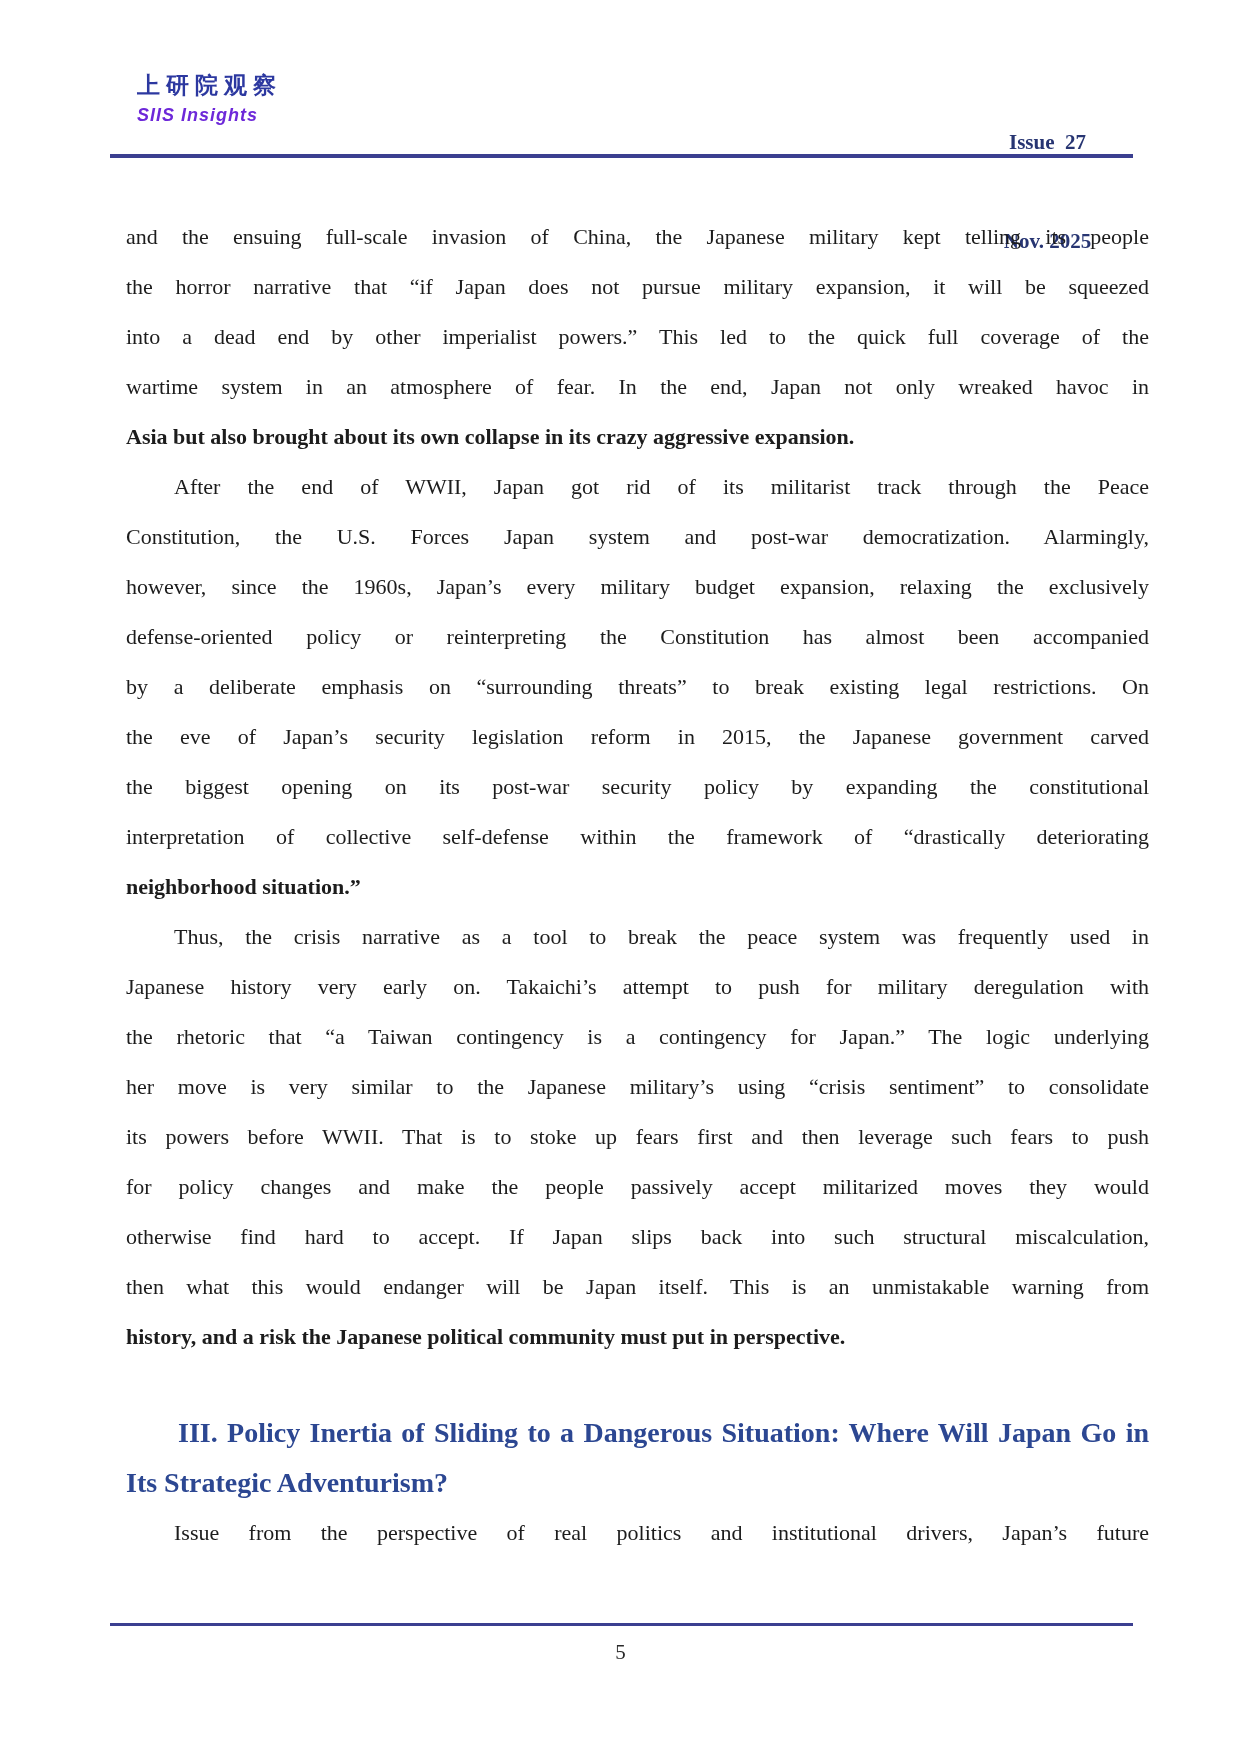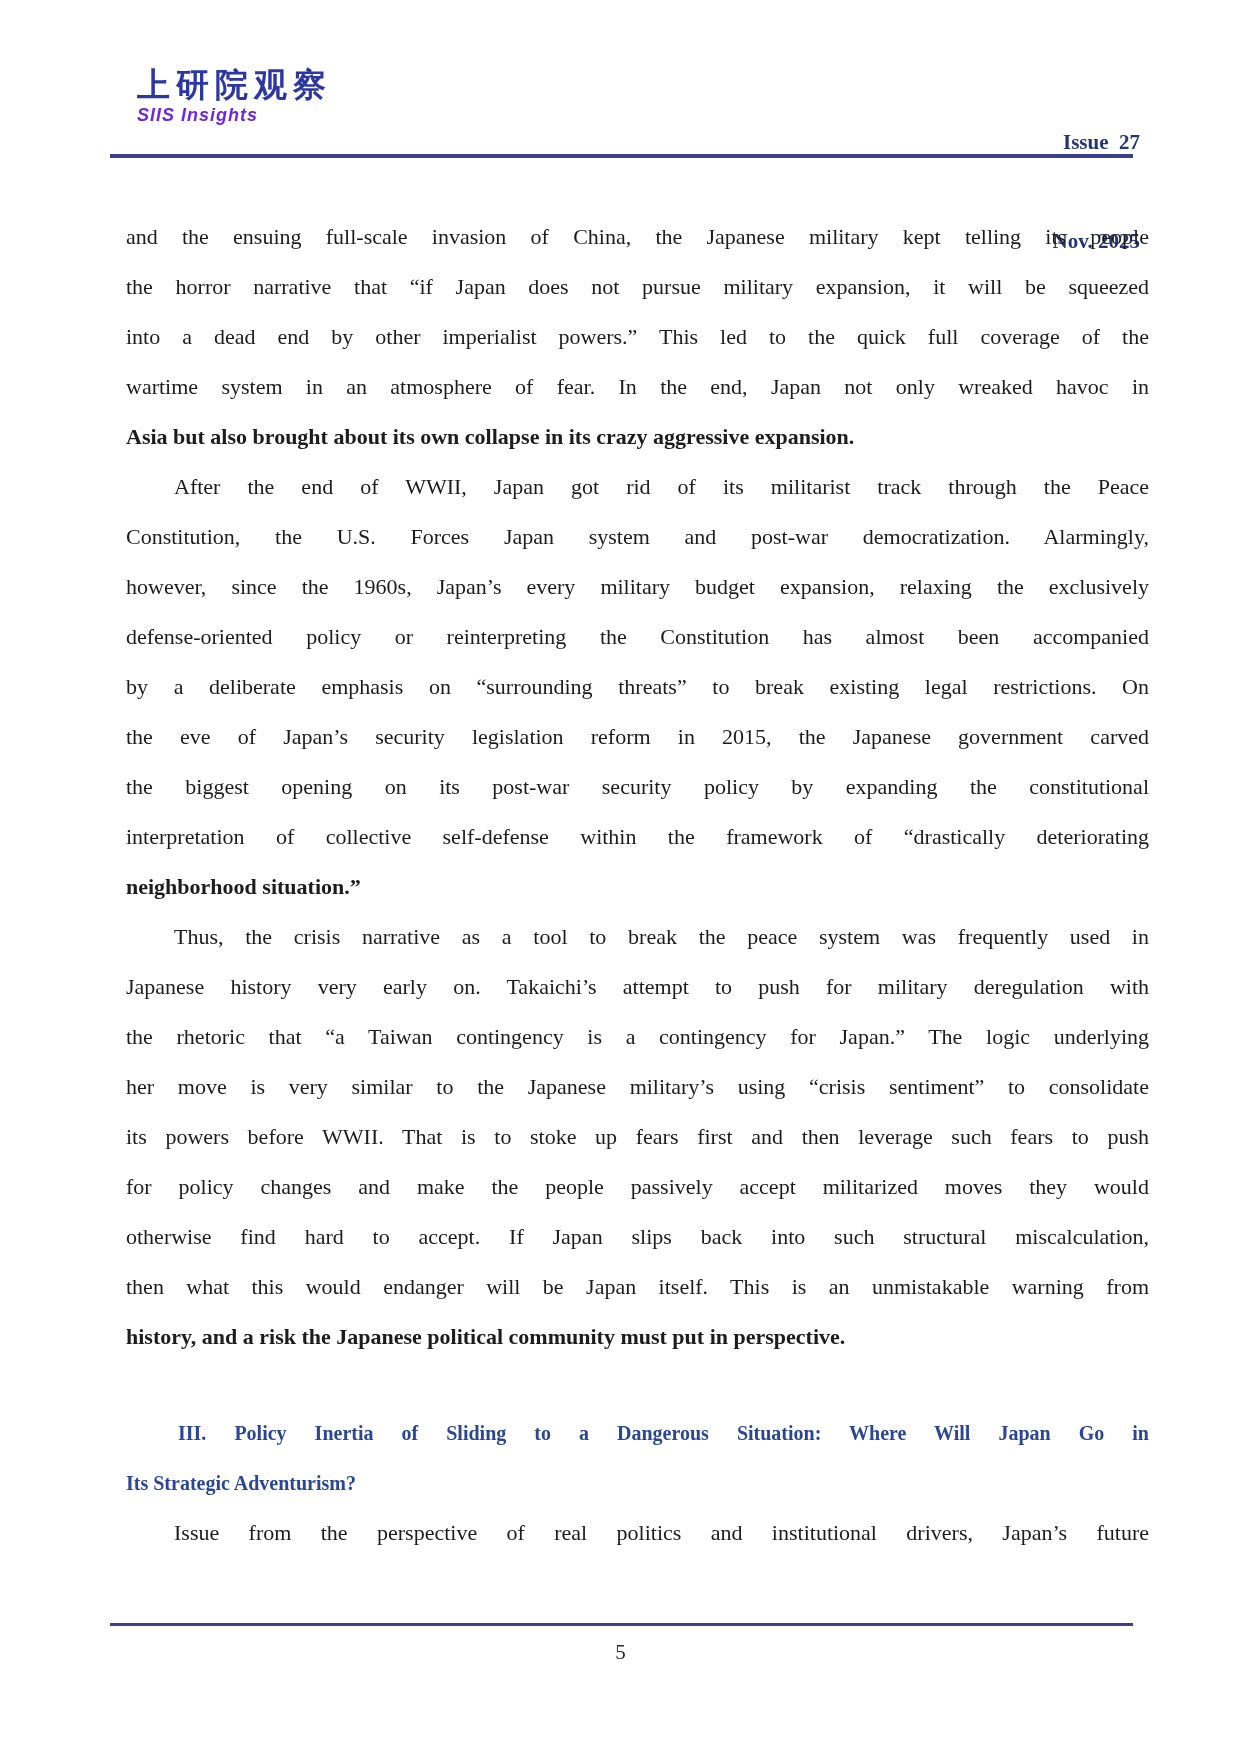--- a/index.html
+++ b/index.html
@@ -10,40 +10,40 @@
     background: #ffffff;
     margin: 0 auto;
     font-family: "Liberation Serif", serif;
     color: #1c1c1c;
     overflow: hidden;
   }
 
   
   .logo { position: absolute; left: 137px; top: 68px; }
   .logo-cn {
-    font-size: 33px;
+    font-size: 23px;
     font-weight: bold;
     color: #2c38a0;
     line-height: 34px;
     letter-spacing: 6px;
     font-family: "DejaVu Serif", serif;
   }
   .logo-en {
     margin-top: 3px;
     font-size: 18px;
     font-weight: bold;
     font-style: italic;
     color: #6d28d9;
     letter-spacing: 1px;
     font-family: "Liberation Sans", sans-serif;
   }
   .issue-block {
     position: absolute;
     left: 955px; top: 60px; width: 185px;
-    text-align: right;
+    text-align: center;
     color: #273572;
     font-weight: bold;
     font-size: 21px;
     line-height: 33px;
     white-space: pre;
   }
   .rule { position: absolute; left: 110px; width: 1023px; background: #3b3f90; }
   .header-rule { top: 154px; height: 4px; }
 
   
@@ -53,21 +53,21 @@
     font-size: 22px;
     line-height: 50px;
   }
   .para { margin: 0; }
   .line { text-align: justify; text-align-last: justify; }
   .line.last { text-align-last: left; font-weight: bold; }
   .line.indent { text-indent: 48px; }
 
   .section-heading {
     margin: 46px 0 0 0;
-    font-size: 20px;
+    font-size: 28px;
     font-weight: bold;
     color: #2c4792;
     line-height: 50px;
   }
   .section-heading .h-line-1 {
     text-align: justify;
     text-align-last: justify;
     text-indent: 52px;
   }
   .section-heading .h-line-2 { text-align: left; }

